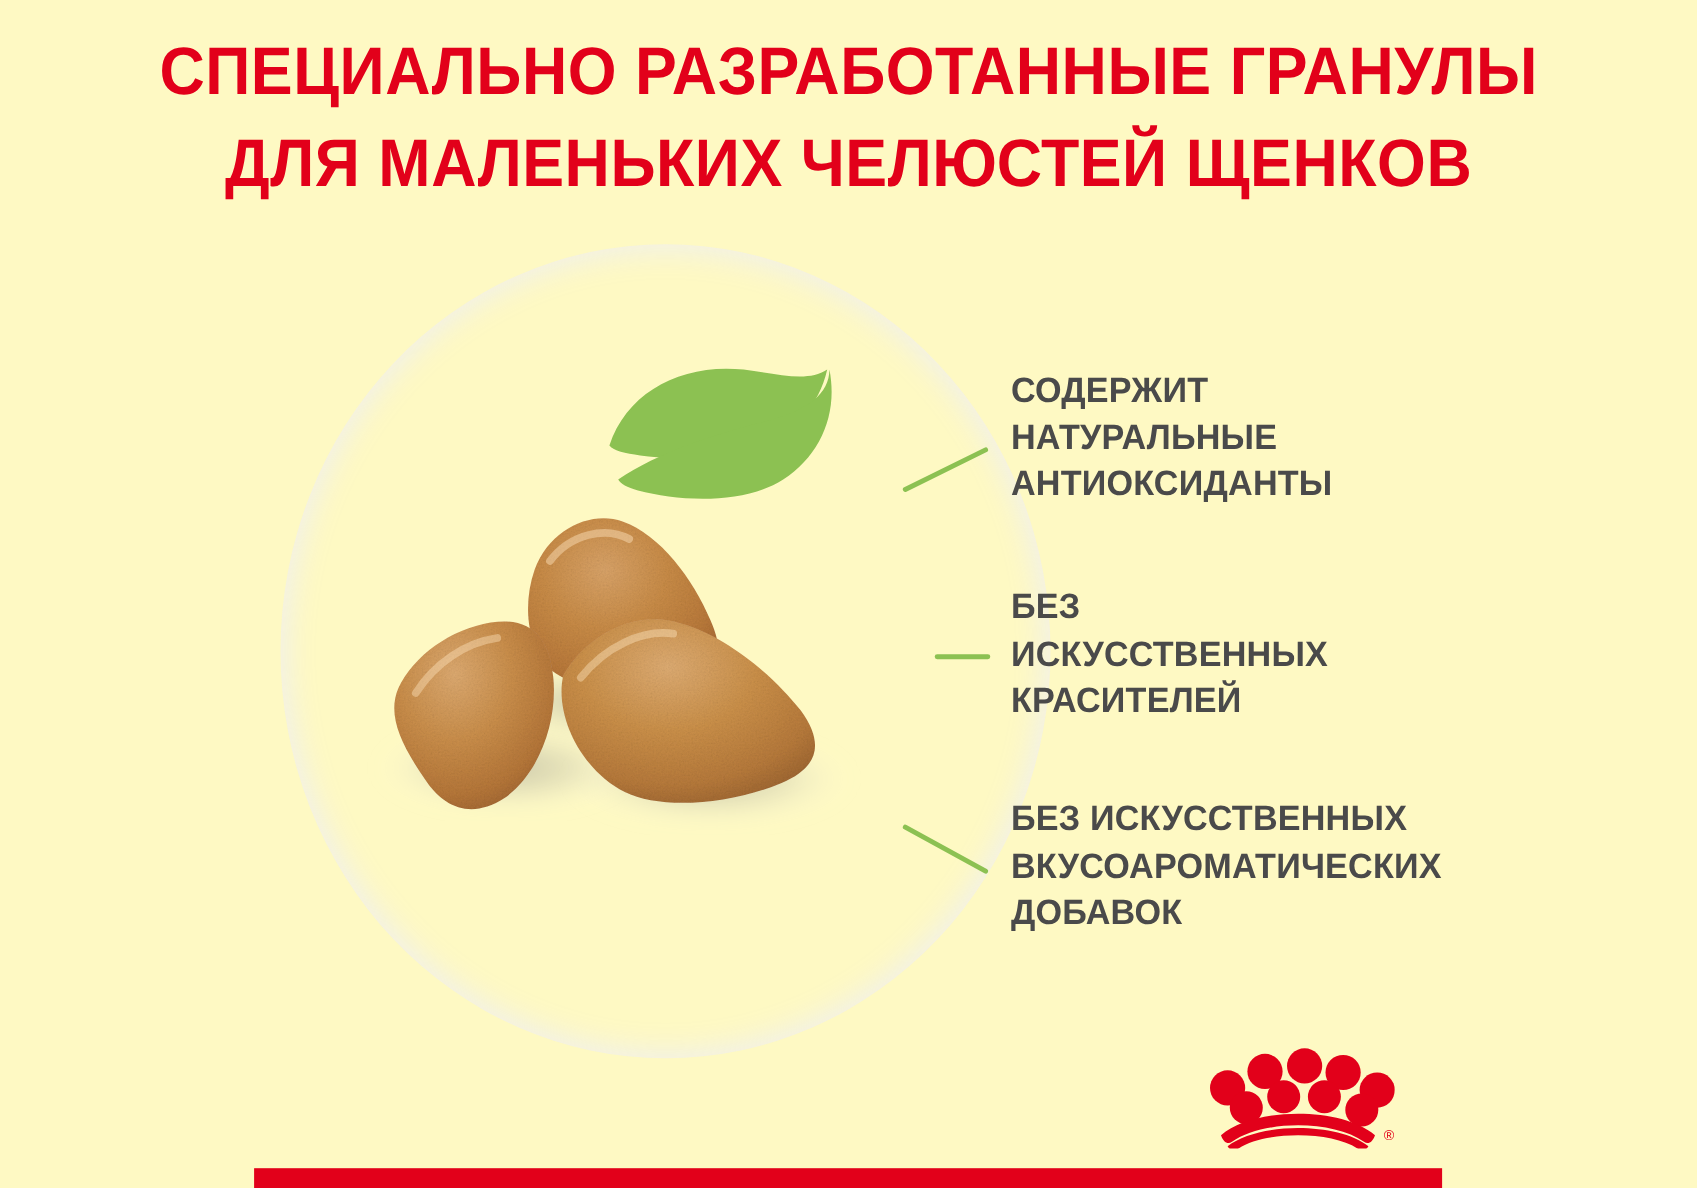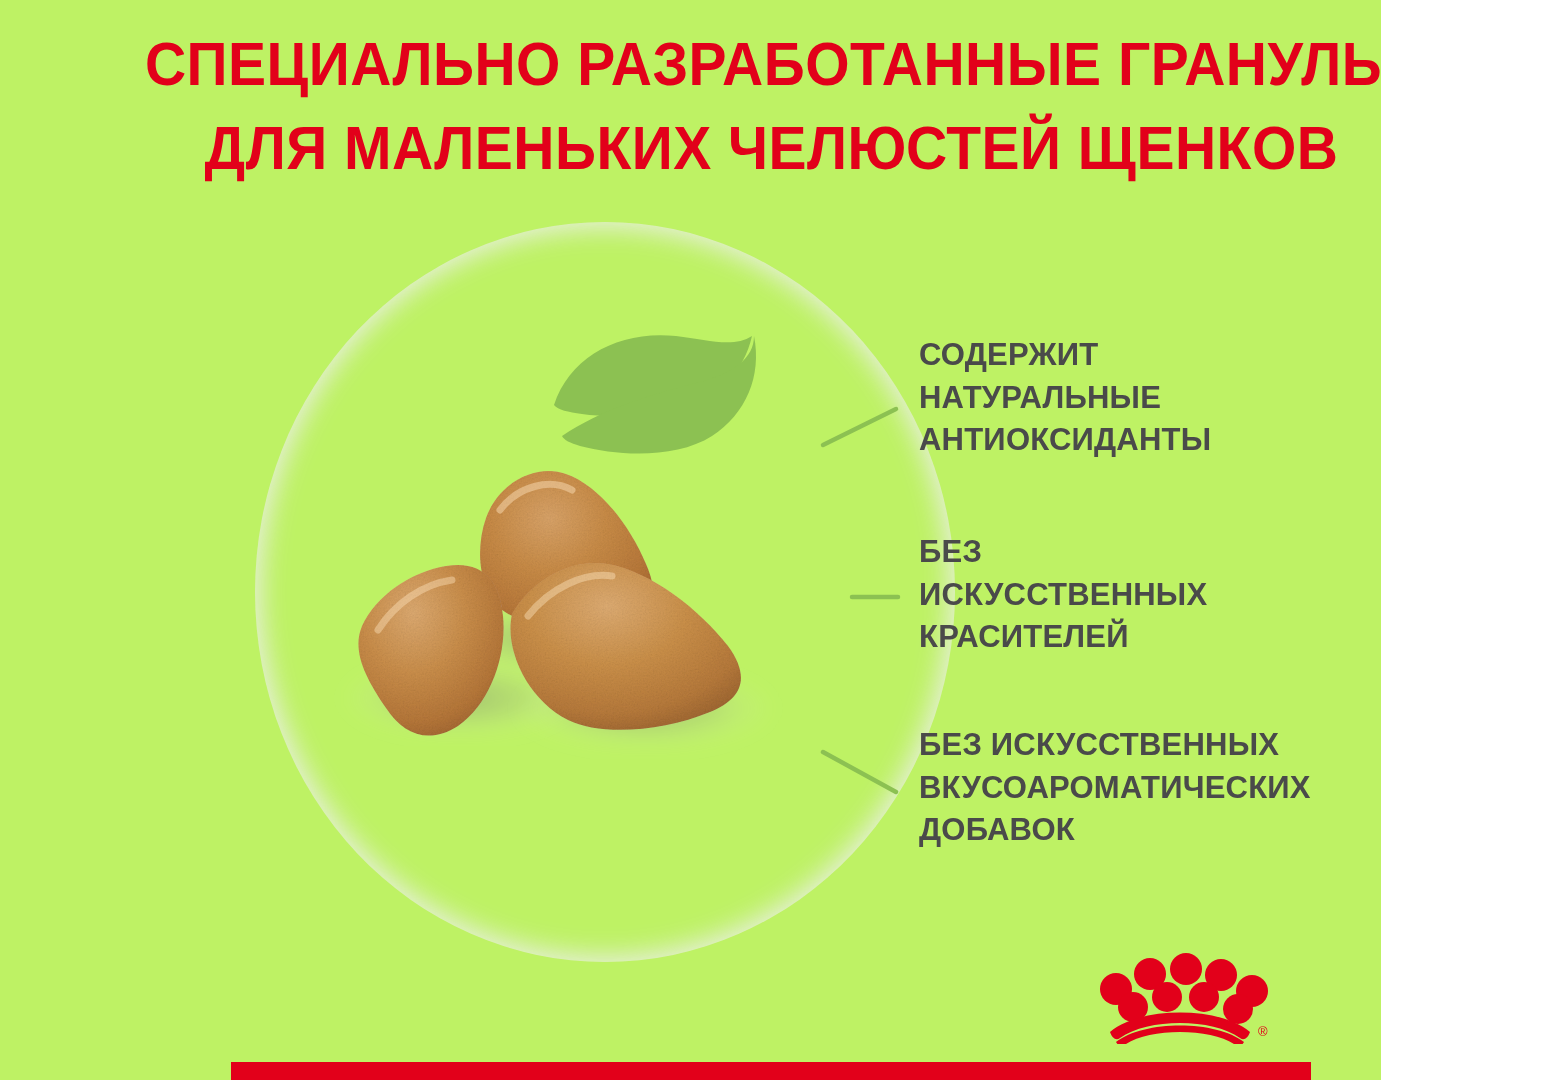--- a/index.html
+++ b/index.html
@@ -6,23 +6,23 @@
     margin: 0;
     padding: 0;
     background: #ffffff;
   }
   body {
     font-family: "Liberation Sans", sans-serif;
   }
 
   #stage {
     position: relative;
-    width: 1381px;
+    width: 1543px;
     height: 1080px;
-    background: #bef264;
+    background: #fef9c3;
     overflow: hidden;
   }
 
   
   .bg-arc {
     position: absolute;
     left: 268px;
     top: 236px;
     width: 660px;
     height: 700px;

